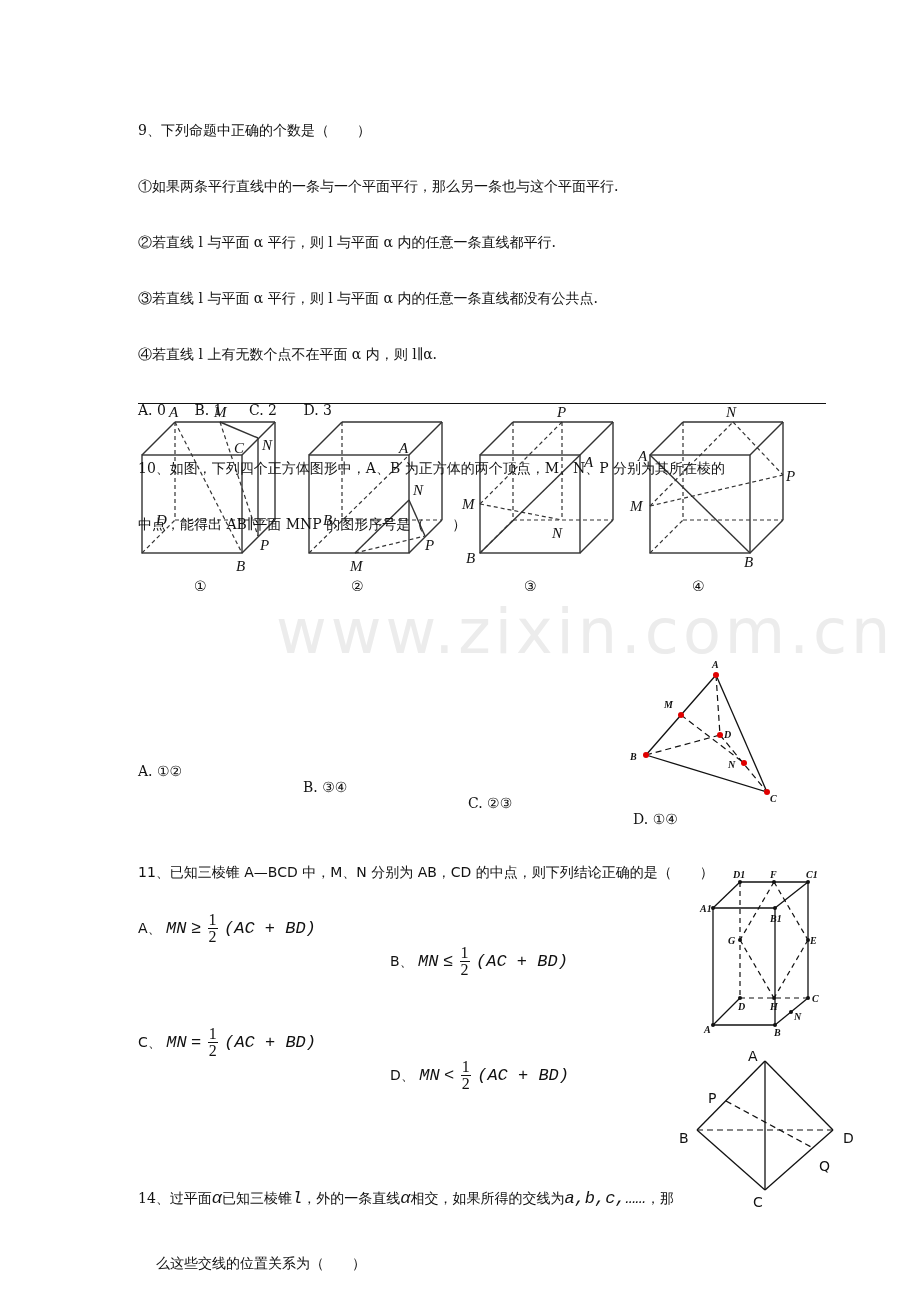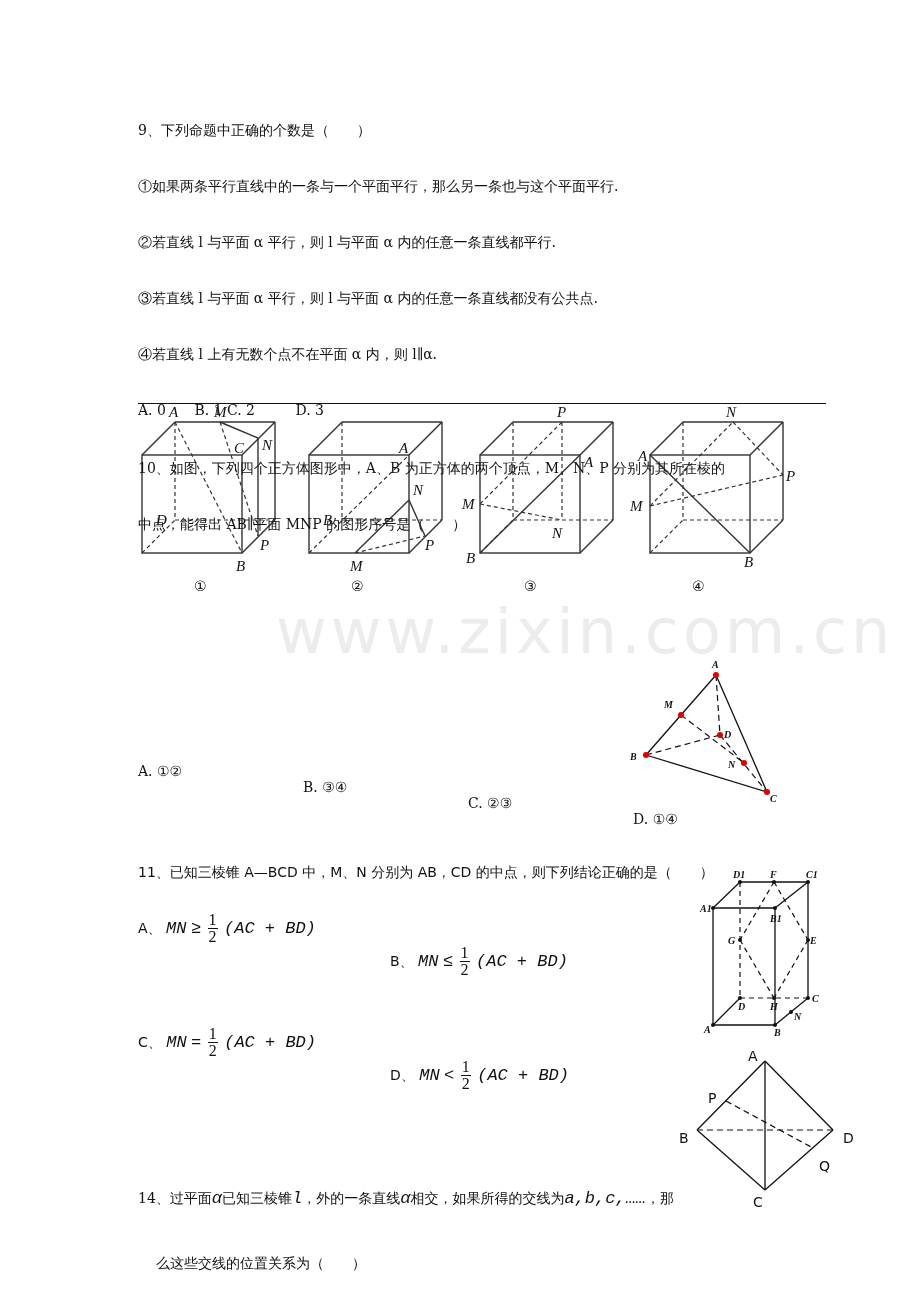--- a/index.html
+++ b/index.html
@@ -26,22 +26,22 @@
 <div class="watermark">www.zixin.com.cn</div>
 
 <div class="line z" style="top:120px">9、下列命题中正确的个数是（　　）</div>
 <div class="line z" style="top:156px">①如果两条平行直线中的一条与一个平面平行，那么另一条也与这个平面平行.</div>
 <div class="line z" style="top:192px">②若直线 l 与平面 α 平行，则 l 与平面 α 内的任意一条直线都平行.</div>
 <div class="line z" style="top:228px">③若直线 l 与平面 α 平行，则 l 与平面 α 内的任意一条直线都没有公共点.</div>
 <div class="line z" style="top:264px">④若直线 l 上有无数个点不在平面 α 内，则 l∥α.</div>
 <div class="line z" style="top:300px">
   <span>A. 0</span>
   <span style="margin-left:24px">B. 1</span>
-  <span style="">C. 2</span>
-  <span style="margin-left:36px">D. 3</span>
+  <span style="margin-left:22px">C. 2</span>
+  <span style="margin-left:22px">D. 3</span>
 </div>
 
 <div class="line z" style="top:338px">10、如图，下列四个正方体图形中，A、B 为正方体的两个顶点，M、N、P 分别为其所在棱的</div>
 <div class="line z" style="top:374px">中点，能得出 AB∥平面 MNP 的图形序号是（　　）</div>
 <div class="hr"></div>
 
 <svg style="left:138px;top:405px" width="150" height="190">
   <g stroke="#333" stroke-width="1.4" fill="none">
     <rect x="4" y="50" width="100" height="98"></rect>
     <line x1="4" y1="50" x2="37" y2="17"></line>

